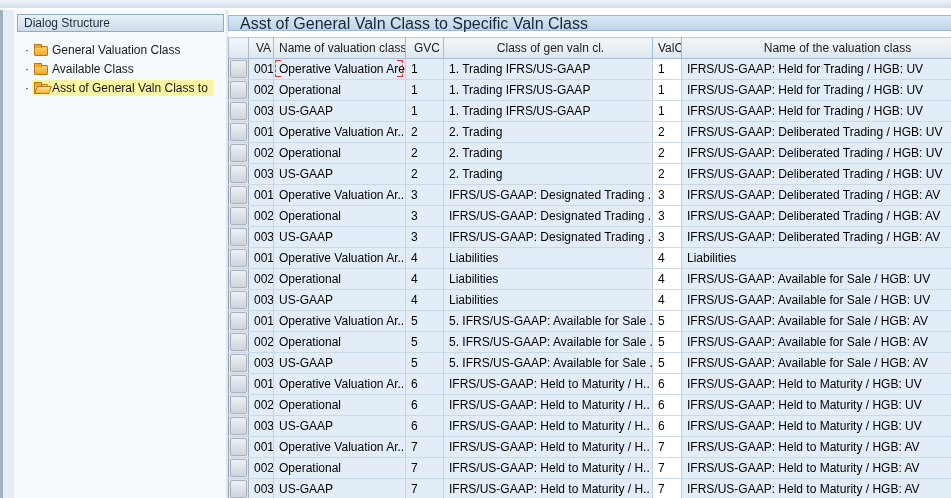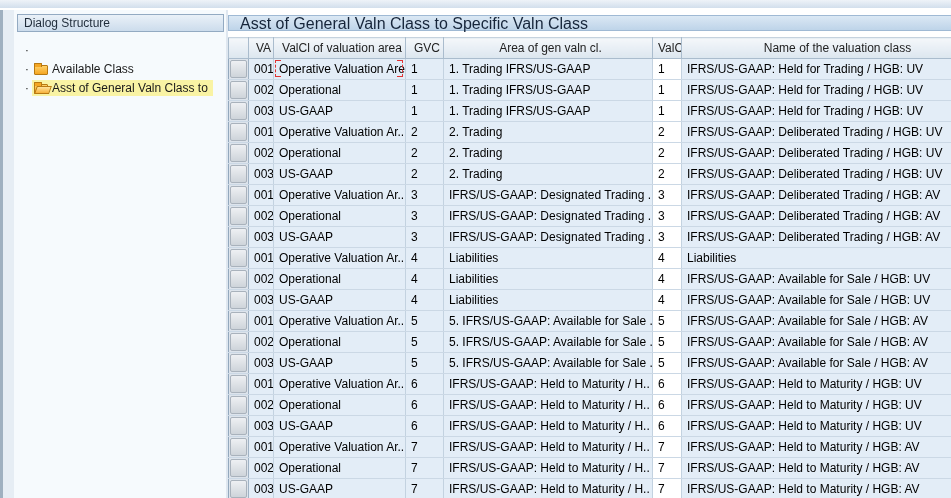--- a/index.html
+++ b/index.html
@@ -63,20 +63,24 @@
 <div class="screen">
   <div class="top-band"></div>
   <div class="content">
     <div class="left-rail"></div>
 
     <div class="tree-panel">
       <div class="tree-header">Dialog Structure</div>
       <ul class="tree">
           <li>
     <span class="bullet">·</span>
+    <span class="hl">
+      <span class="folder"></span>
+      <span class="label">General Valuation Class</span>
+    </span>
   </li>
           <li>
     <span class="bullet">·</span>
     <span class="hl">
       <span class="folder"></span>
       <span class="label">Available Class</span>
     </span>
   </li>
           <li class="selected">
     <span class="bullet">·</span>
@@ -100,23 +104,23 @@
               <col class="w1">
               <col class="w2">
               <col class="w3">
               <col class="w4">
               <col class="w5">
           </colgroup>
           <thead>
             <tr>
               <th></th>
               <th>VA</th>
-              <th>ValCl of valuation area</th>
+              <th>Name of valuation class</th>
               <th>GVC</th>
-              <th>Area of gen valn cl.</th>
+              <th>Class of gen valn cl.</th>
               <th>ValCl</th>
               <th>Name of the valuation class</th>
             </tr>
           </thead>
           <tbody>
               <tr>
     <td class="sel">
                   <div class="selbtn"></div>
                 </td>
     <td class="c0">001</td>

